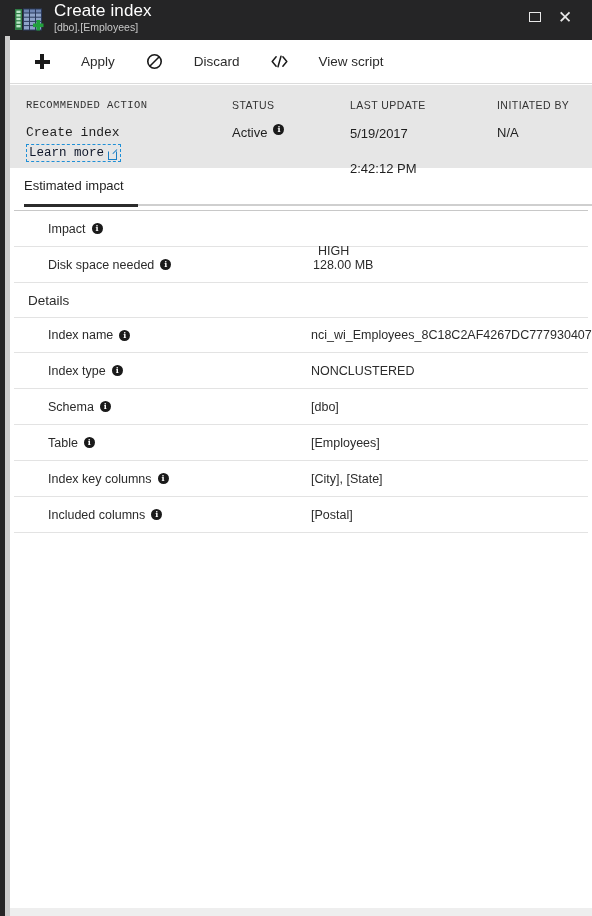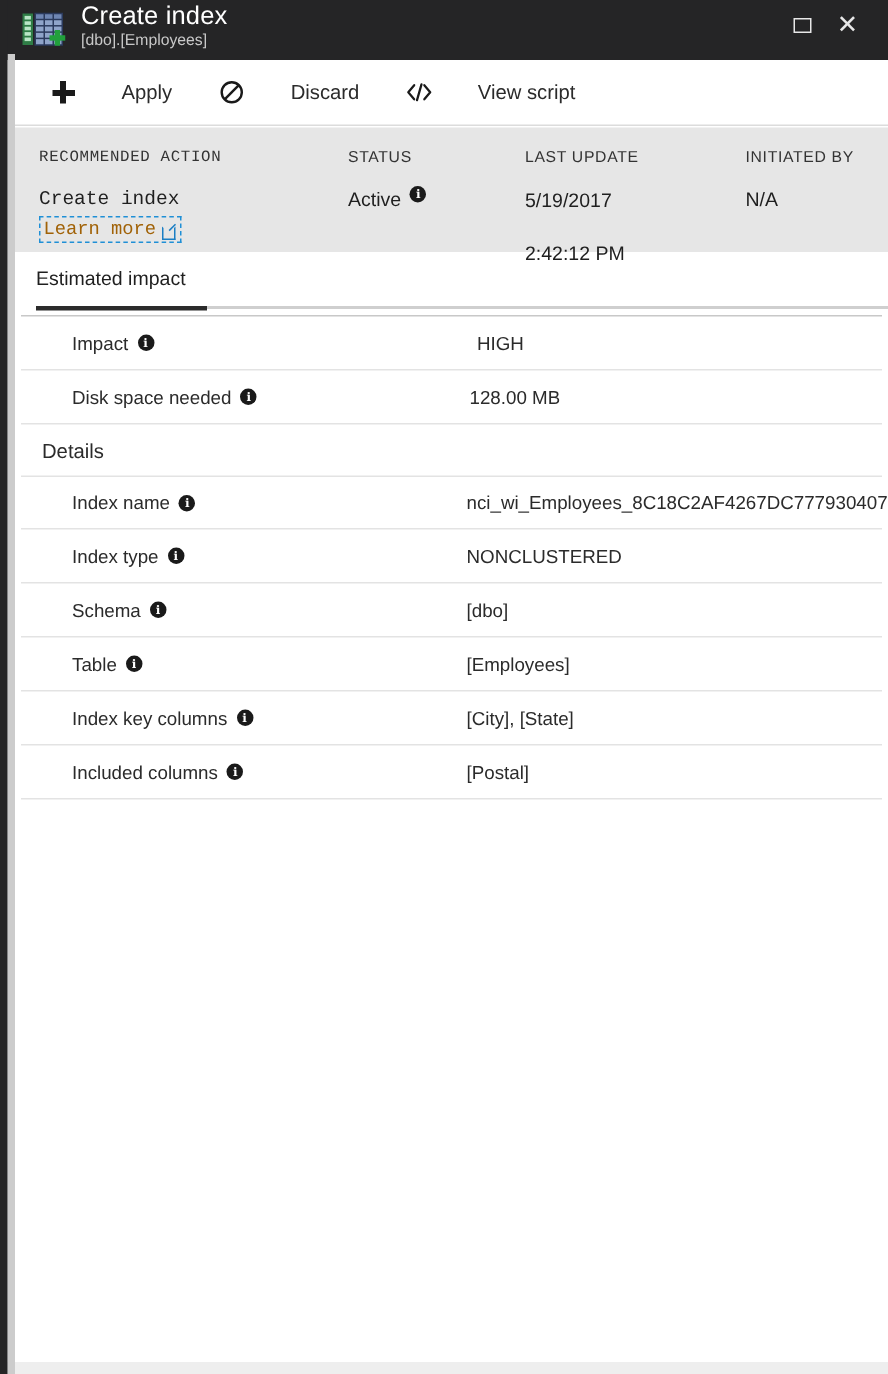--- a/index.html
+++ b/index.html
@@ -181,21 +181,21 @@
 
   .status-row {
     display: flex;
   }
   .learn-more {
     display: inline-flex;
     align-items: center;
     margin-top: 3px;
     padding: 1px 3px 1px 2px;
     border: 1px dashed #1f8fd6;
-    color: #a16207;
+    color: #0f172a;
     font-size: 12.5px;
     cursor: default;
     width: max-content;
   }
   .ext-glyph {
     margin-left: 4px;
     width: 9px; height: 9px;
     position: relative;
   }
   .ext-glyph:before {
@@ -297,21 +297,21 @@
   }
   .row-value {
     position: absolute;
     top: 50%;
     transform: translateY(-50%);
     font-size: 12.5px;
     color: #2b2b2b;
     white-space: nowrap;
     overflow: hidden;
   }
-  .rv-a { left: 304px; }
+  .rv-a { left: 304px; margin-top: 22px; }
   .rv-b { left: 299px; }
   .rv-c { left: 297px; width: 285px; }
 
   .section-head {
     height: 34px;
     display: flex;
     align-items: center;
     padding-left: 14px;
     font-size: 13.5px;
     color: #2b2b2b;

